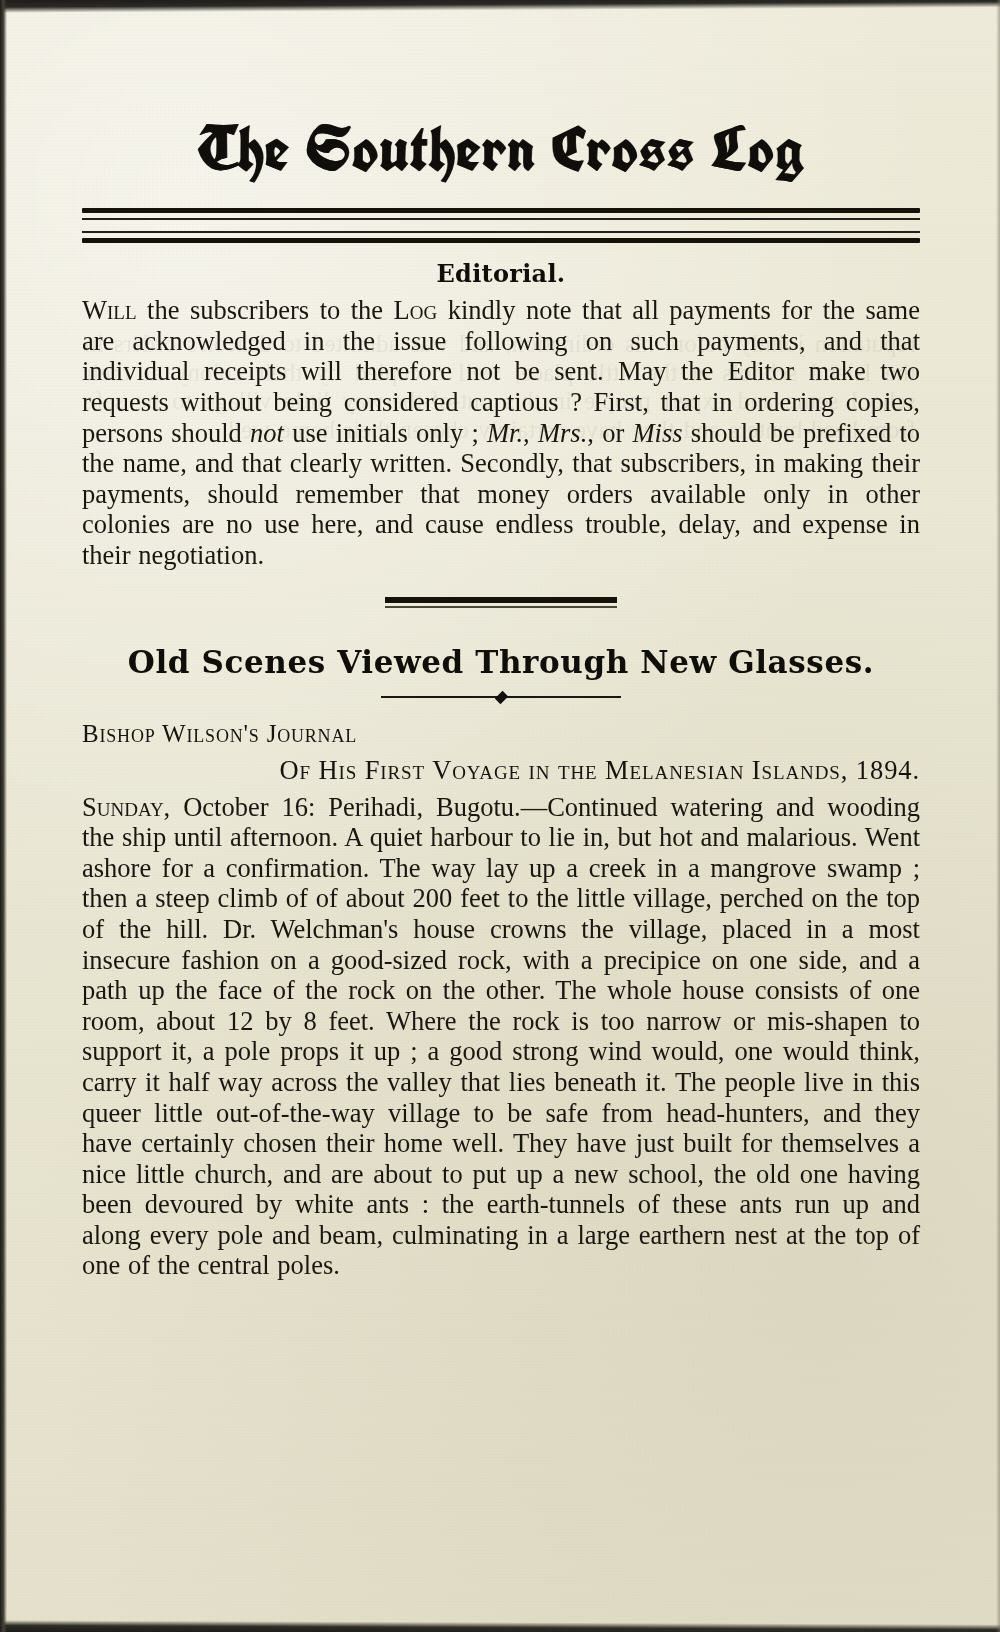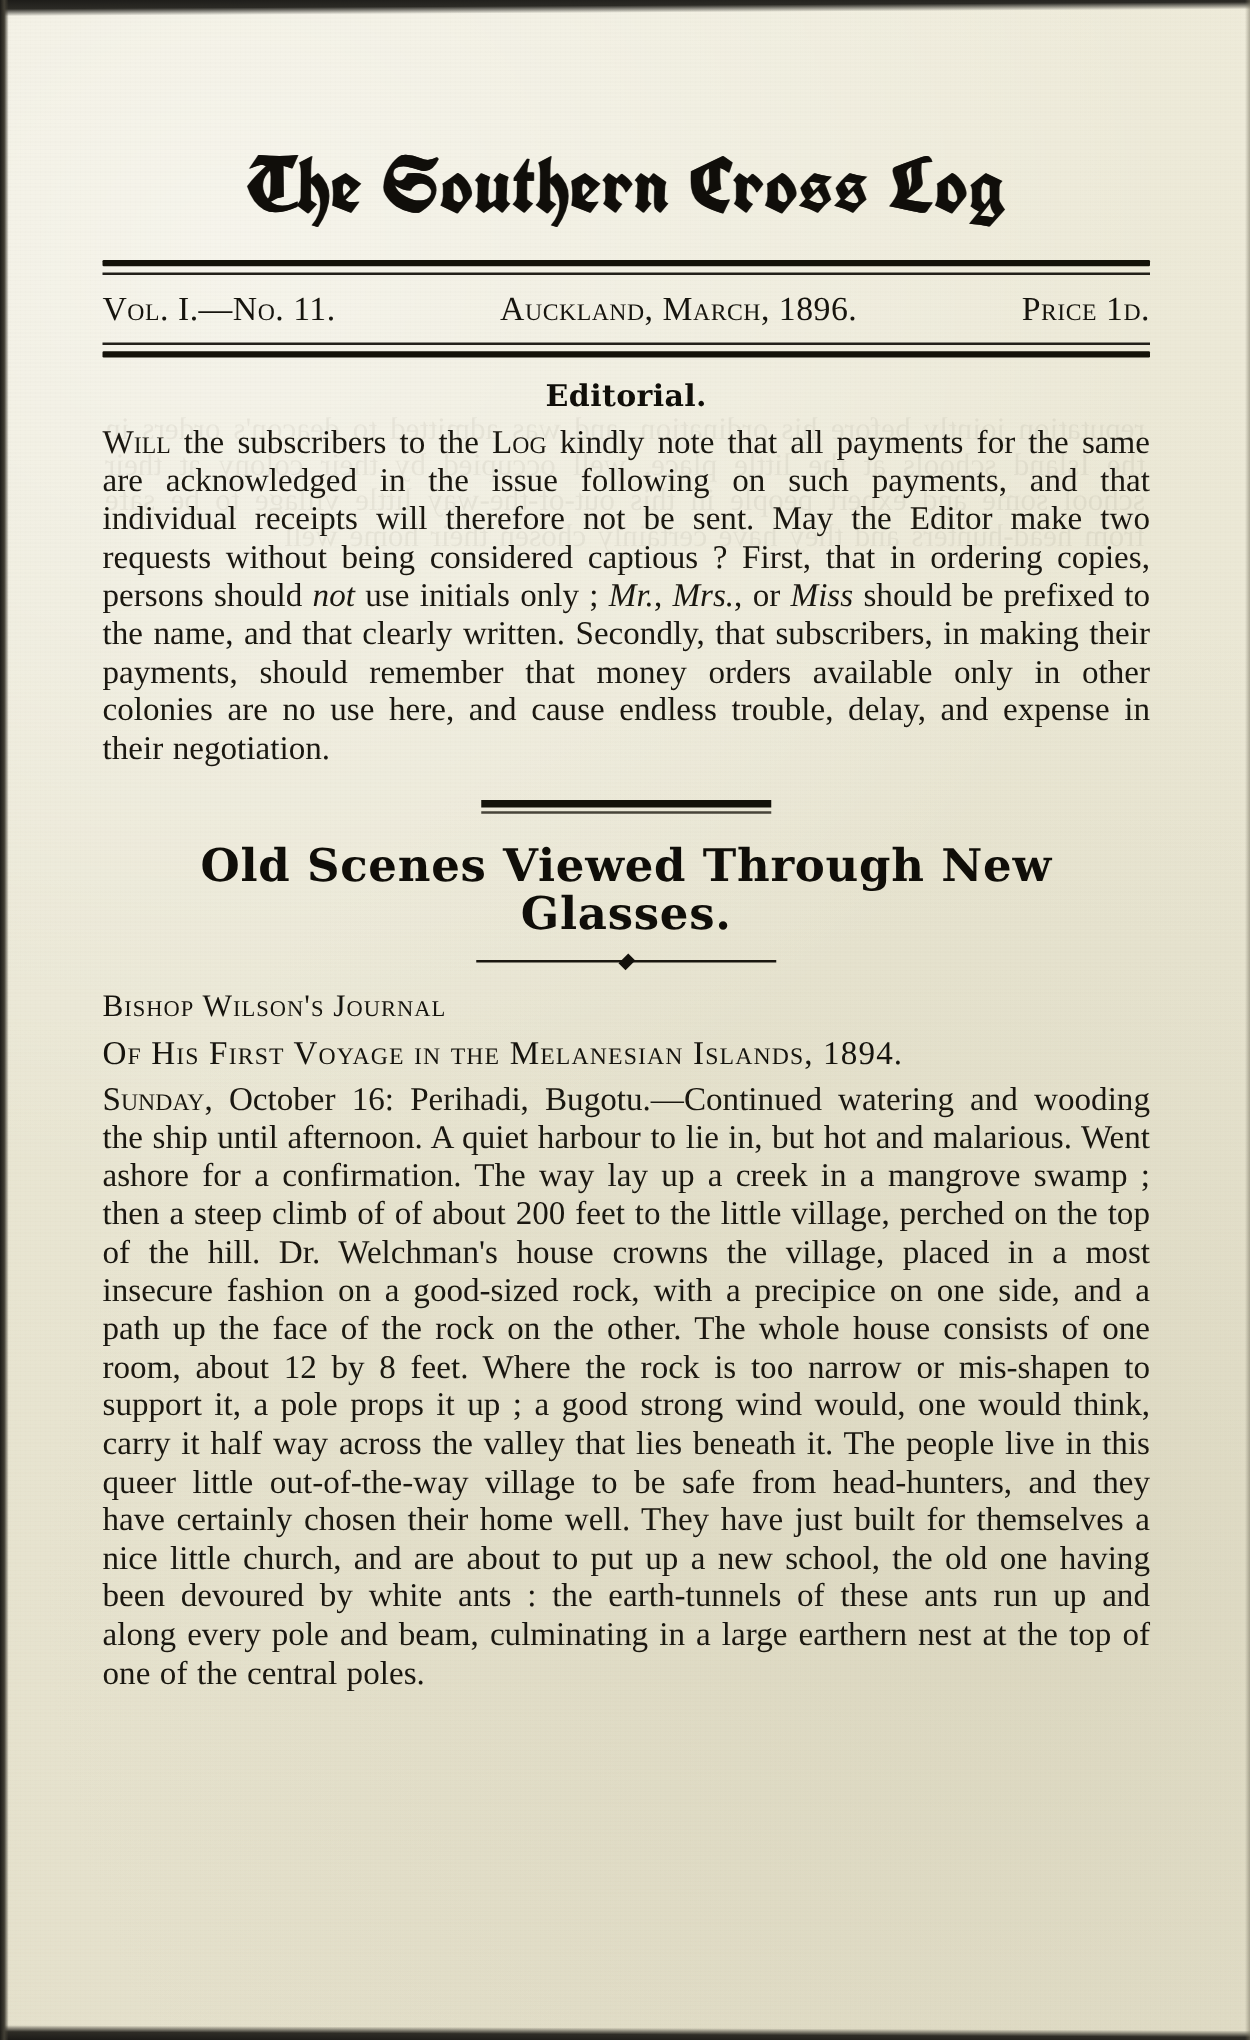--- a/index.html
+++ b/index.html
@@ -133,22 +133,22 @@
     text-align: center;
     font-family: "DejaVu Serif", "Liberation Serif", serif;
     font-weight: 700;
     font-size: 24px;
     line-height: 1.05;
     margin-top: 18px;
     color: #100e09;
     letter-spacing: .3px;
   }
   .section-title-big {
-    font-size: 36px;
-    margin-top: 24px;
+    font-size: 31px;
+    margin-top: 38px;
     letter-spacing: .6px;
   }
 
   
   .body-text {
     font-size: 26.5px;
     line-height: 30.6px;
     text-align: justify;
     text-align-last: left;
     margin-top: 6px;
@@ -206,21 +206,21 @@
   }
 
   .subtitle-1 {
     text-align: left;
     font-size: 25px;
     letter-spacing: .8px;
     margin-top: 16px;
     color: #16140e;
   }
   .subtitle-2 {
-    text-align: left;
+    text-align: right;
     font-size: 26.5px;
     letter-spacing: .9px;
     margin-top: 7px;
     color: #16140e;
   }
 </style>
 </head>
 <body>
 
 <div class="scan">
@@ -230,25 +230,20 @@
 
   <div class="sheet">
 
     <div class="masthead">The Southern Cross Log</div>
 
     <div class="rule-pair-a">
       <div class="rule-thick"></div>
       <div class="rule-thin"></div>
     </div>
 
-    <div class="volume-line">
-      <span class="vl-left sc-keep">Vol. I.—No. 11.</span>
-      <span class="vl-mid sc-keep">Auckland, March, 1896.</span>
-      <span class="vl-right sc-keep">Price 1d.</span>
-    </div>
 
     <div class="rule-pair-b">
       <div class="rule-thin"></div>
       <div class="rule-thick"></div>
     </div>
 
     <div class="section-title blackletter">Editorial.</div>
 
     <p class="body-text lead"><span class="sc-keep">Will</span><span> the subscribers to the </span><span class="sc-keep">Log</span><span> kindly note that all payments for the same are acknowledged in the issue following on such payments, and that individual receipts will therefore not be sent. May the Editor make two requests without being considered captious ? First, that in ordering copies, persons should </span><i>not</i><span> use initials only ; </span><i>Mr.</i><span>, </span><i>Mrs.</i><span>, or </span><i>Miss</i><span> should be prefixed to the name, and that clearly written. Secondly, that subscribers, in making their payments, should remember that money orders available only in other colonies are no use here, and cause endless trouble, delay, and expense in their negotiation.</span></p>
 

